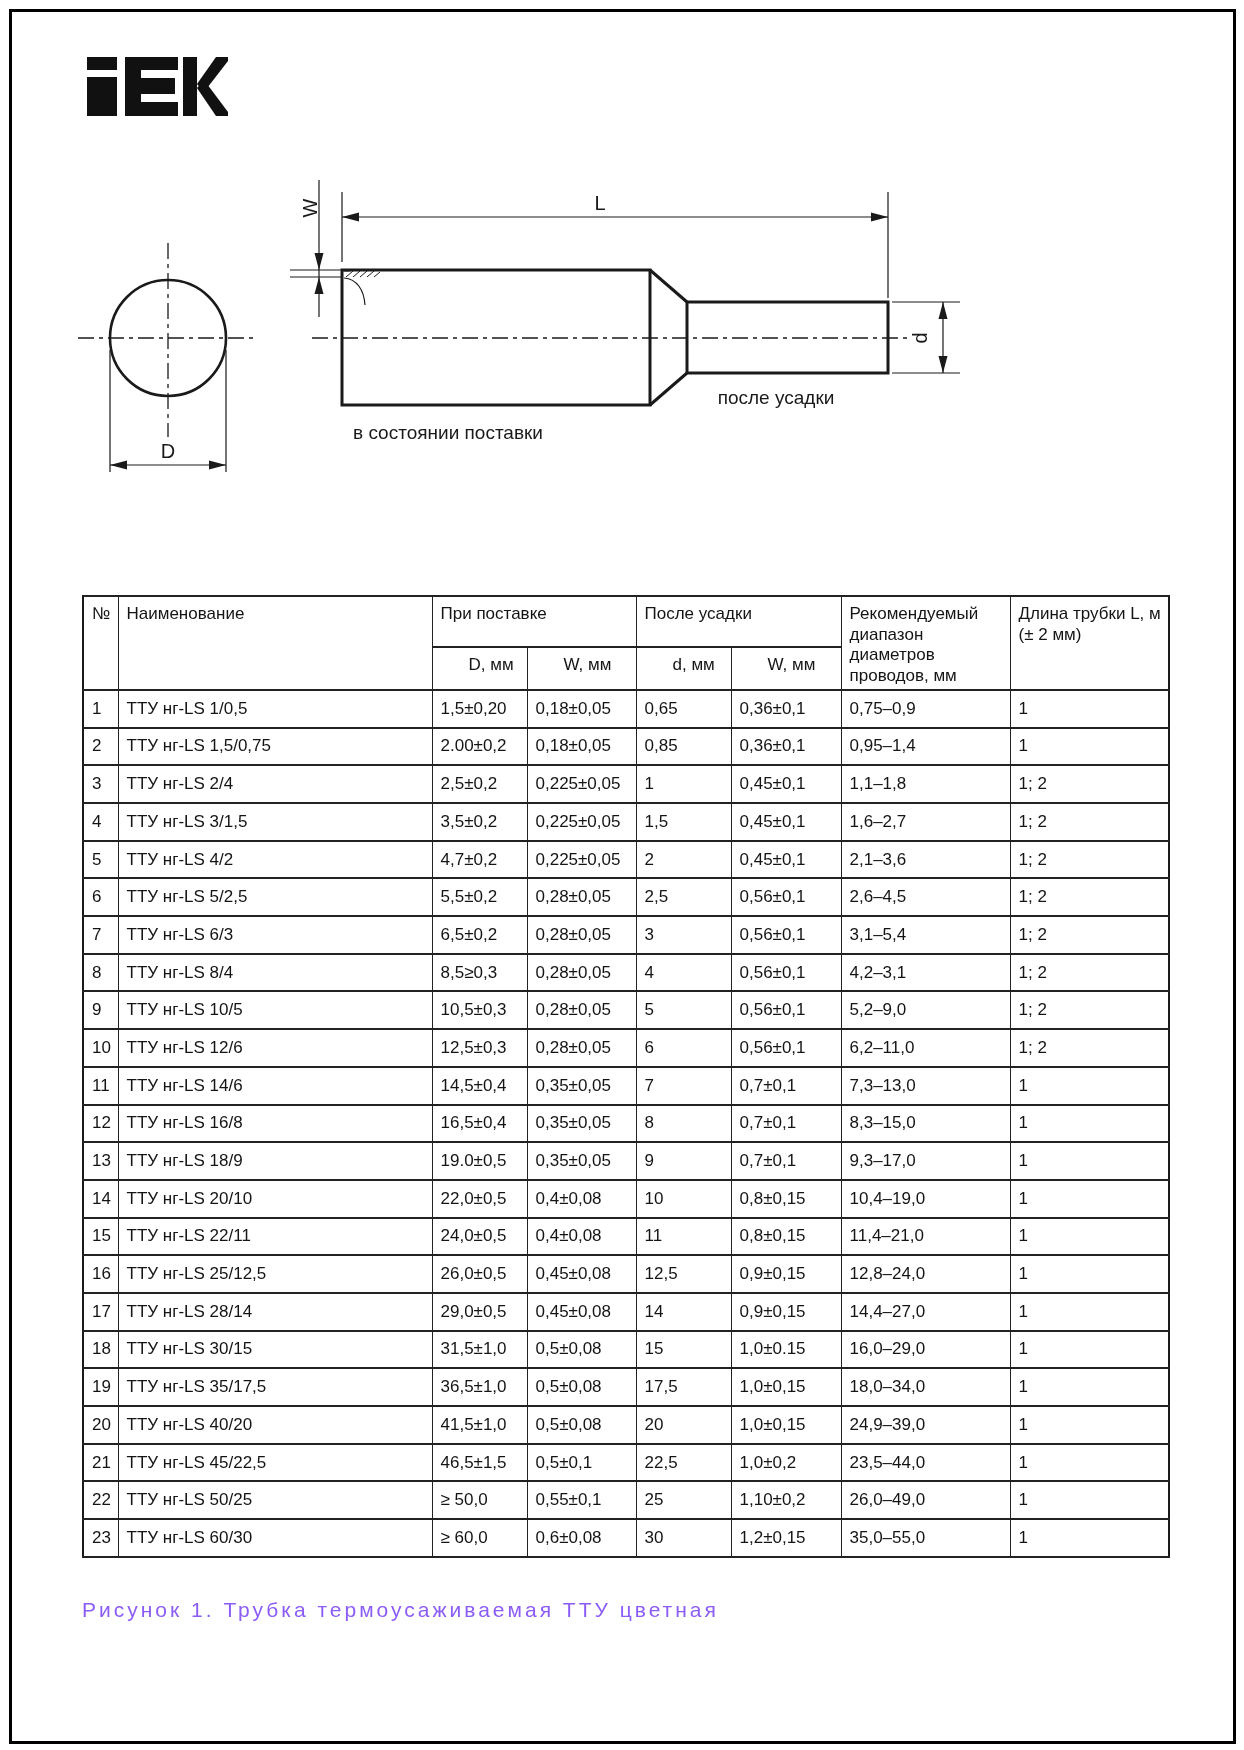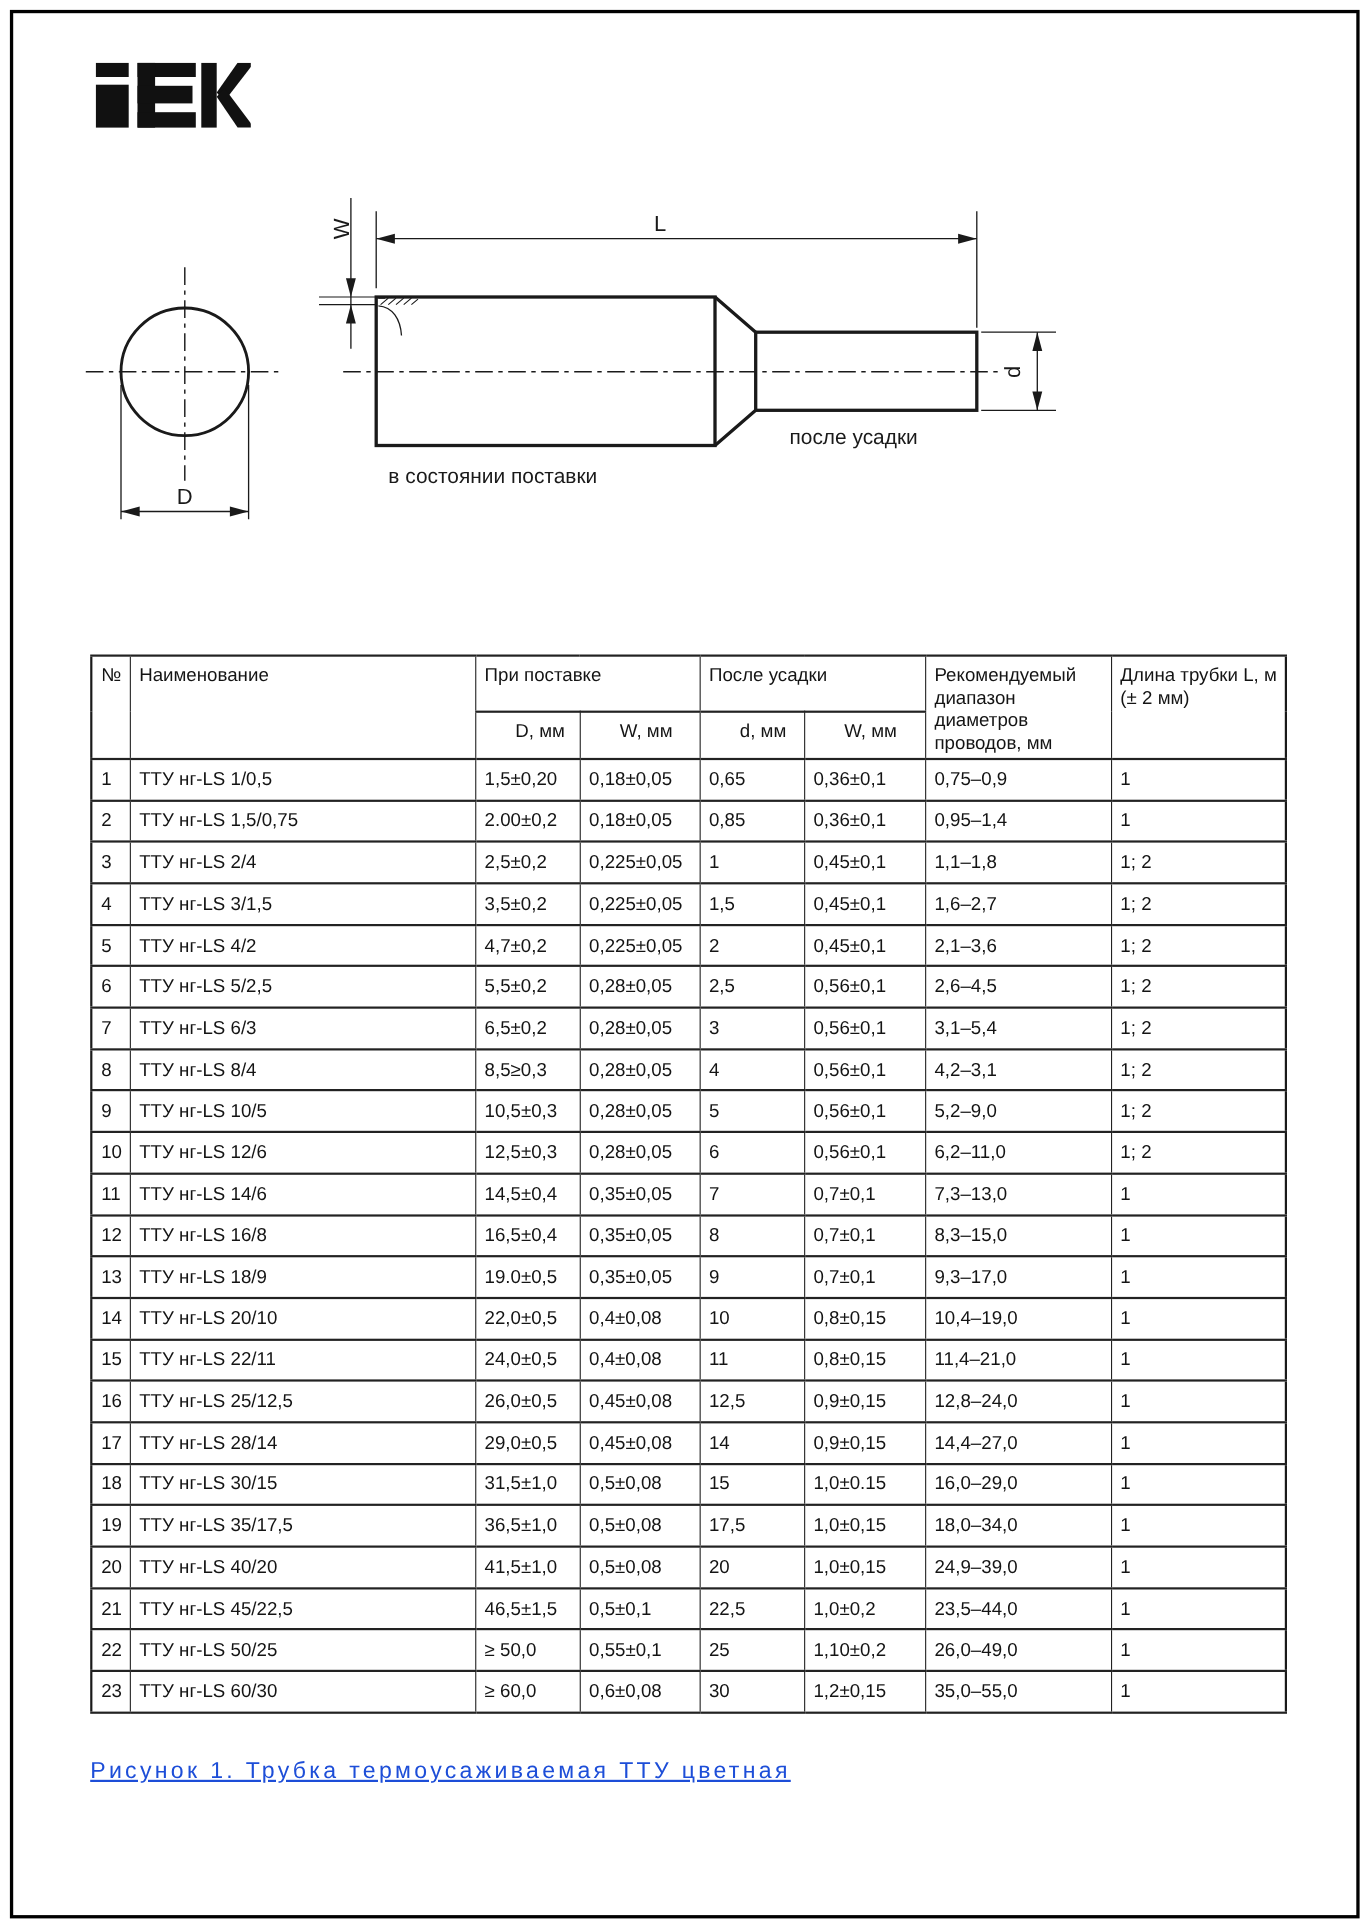--- a/index.html
+++ b/index.html
@@ -12,21 +12,21 @@
 
   table.spec{position:absolute;left:82px;top:595px;width:1086px;border-collapse:collapse;table-layout:fixed;background:#fff;}
   table.spec td,table.spec th{border:1.5px solid #222;border-top-width:2px;border-bottom-width:2px;
     font-size:17px;font-weight:normal;color:#141414;text-align:left;padding:2px 4px 2px 8px;
     overflow:hidden;box-sizing:border-box;}
   table.spec{border:2px solid #1a1a1a;}
   tr.h1 th{height:42px;vertical-align:top;padding-top:7px;white-space:pre-line;line-height:1.22;}
   tr.h2 th{height:36px;vertical-align:top;padding-top:7px;padding-left:36px;}
   tbody.t-data td{height:37.7px;vertical-align:middle;}
   td.c-num,th.c-num{text-align:center;padding-left:2px;}
-  .caption{position:absolute;left:82px;top:1598px;font-size:21px;letter-spacing:3px;color:#1d4ed8;text-decoration:underline;}
+  .caption{position:absolute;left:82px;top:1598px;font-size:21px;letter-spacing:3px;color:#8b5cf6;}
 </style>
 </head>
 <body>
 
 <div class="page-frame"></div>
 
 <svg class="logo" viewBox="0 0 141 60" aria-label="IEK">
   <g fill="#111">
     <rect x="0" y="0" width="30" height="13"></rect>
     <rect x="0" y="20" width="30" height="39"></rect>

